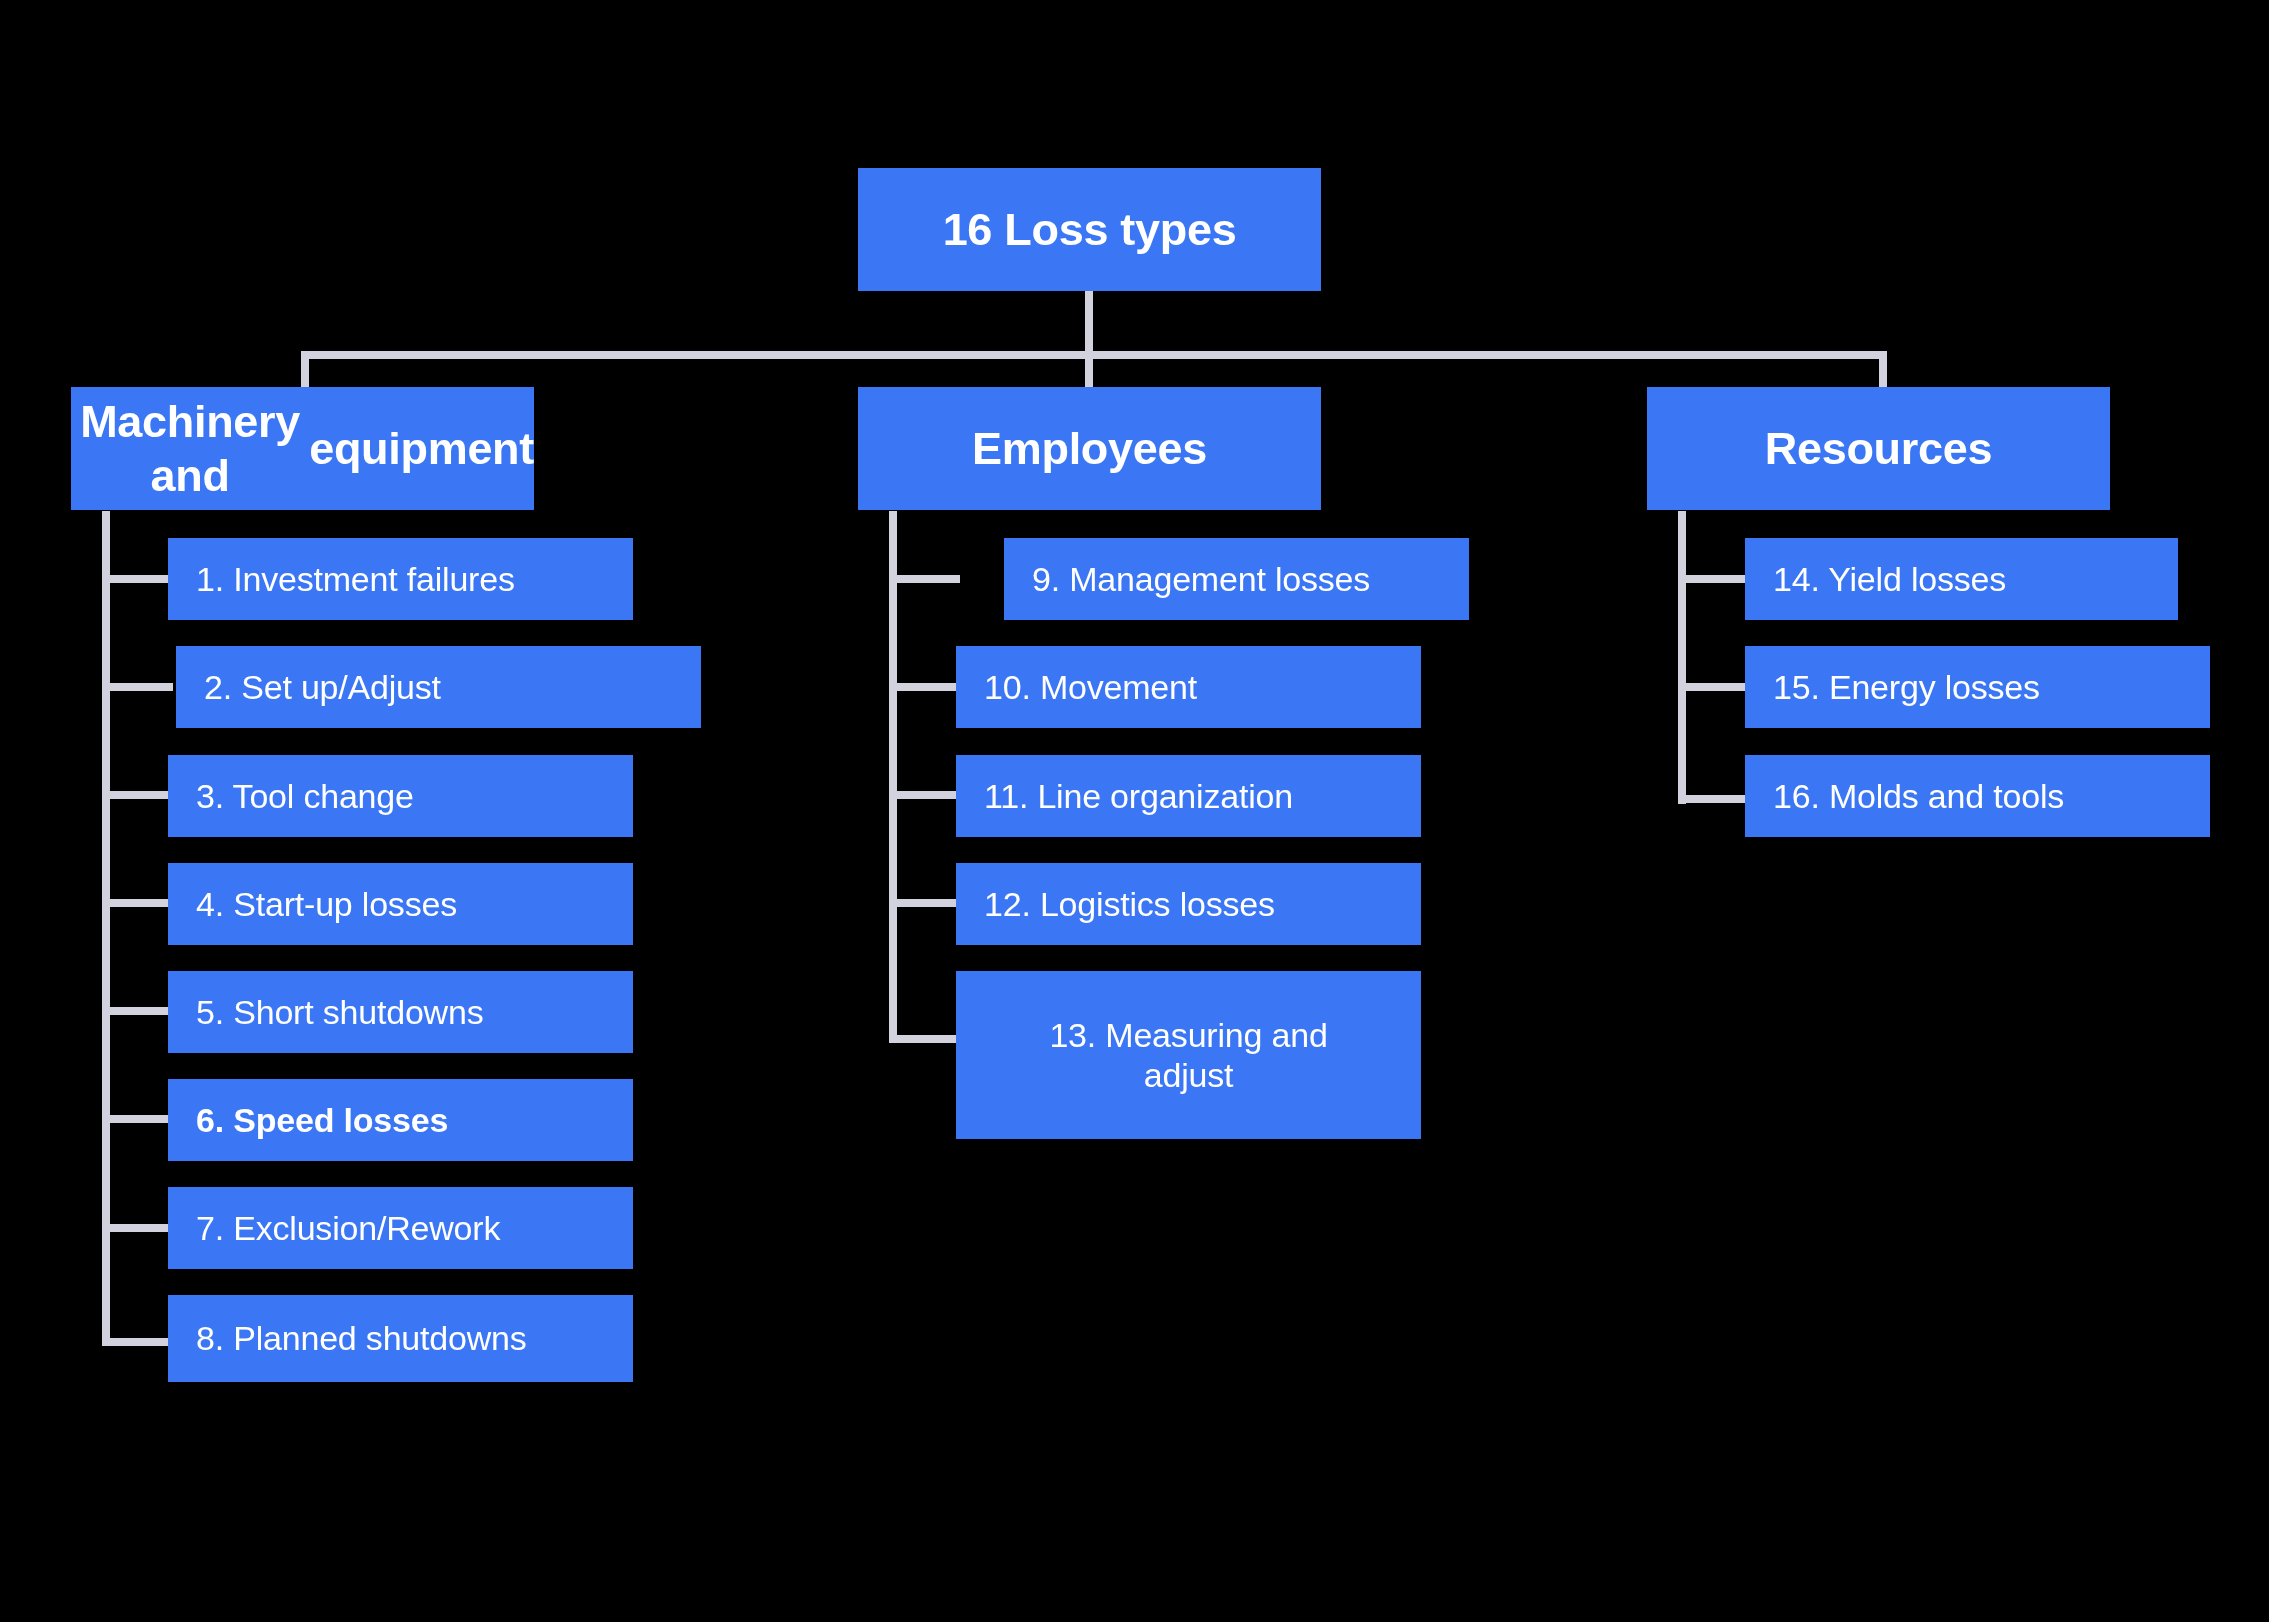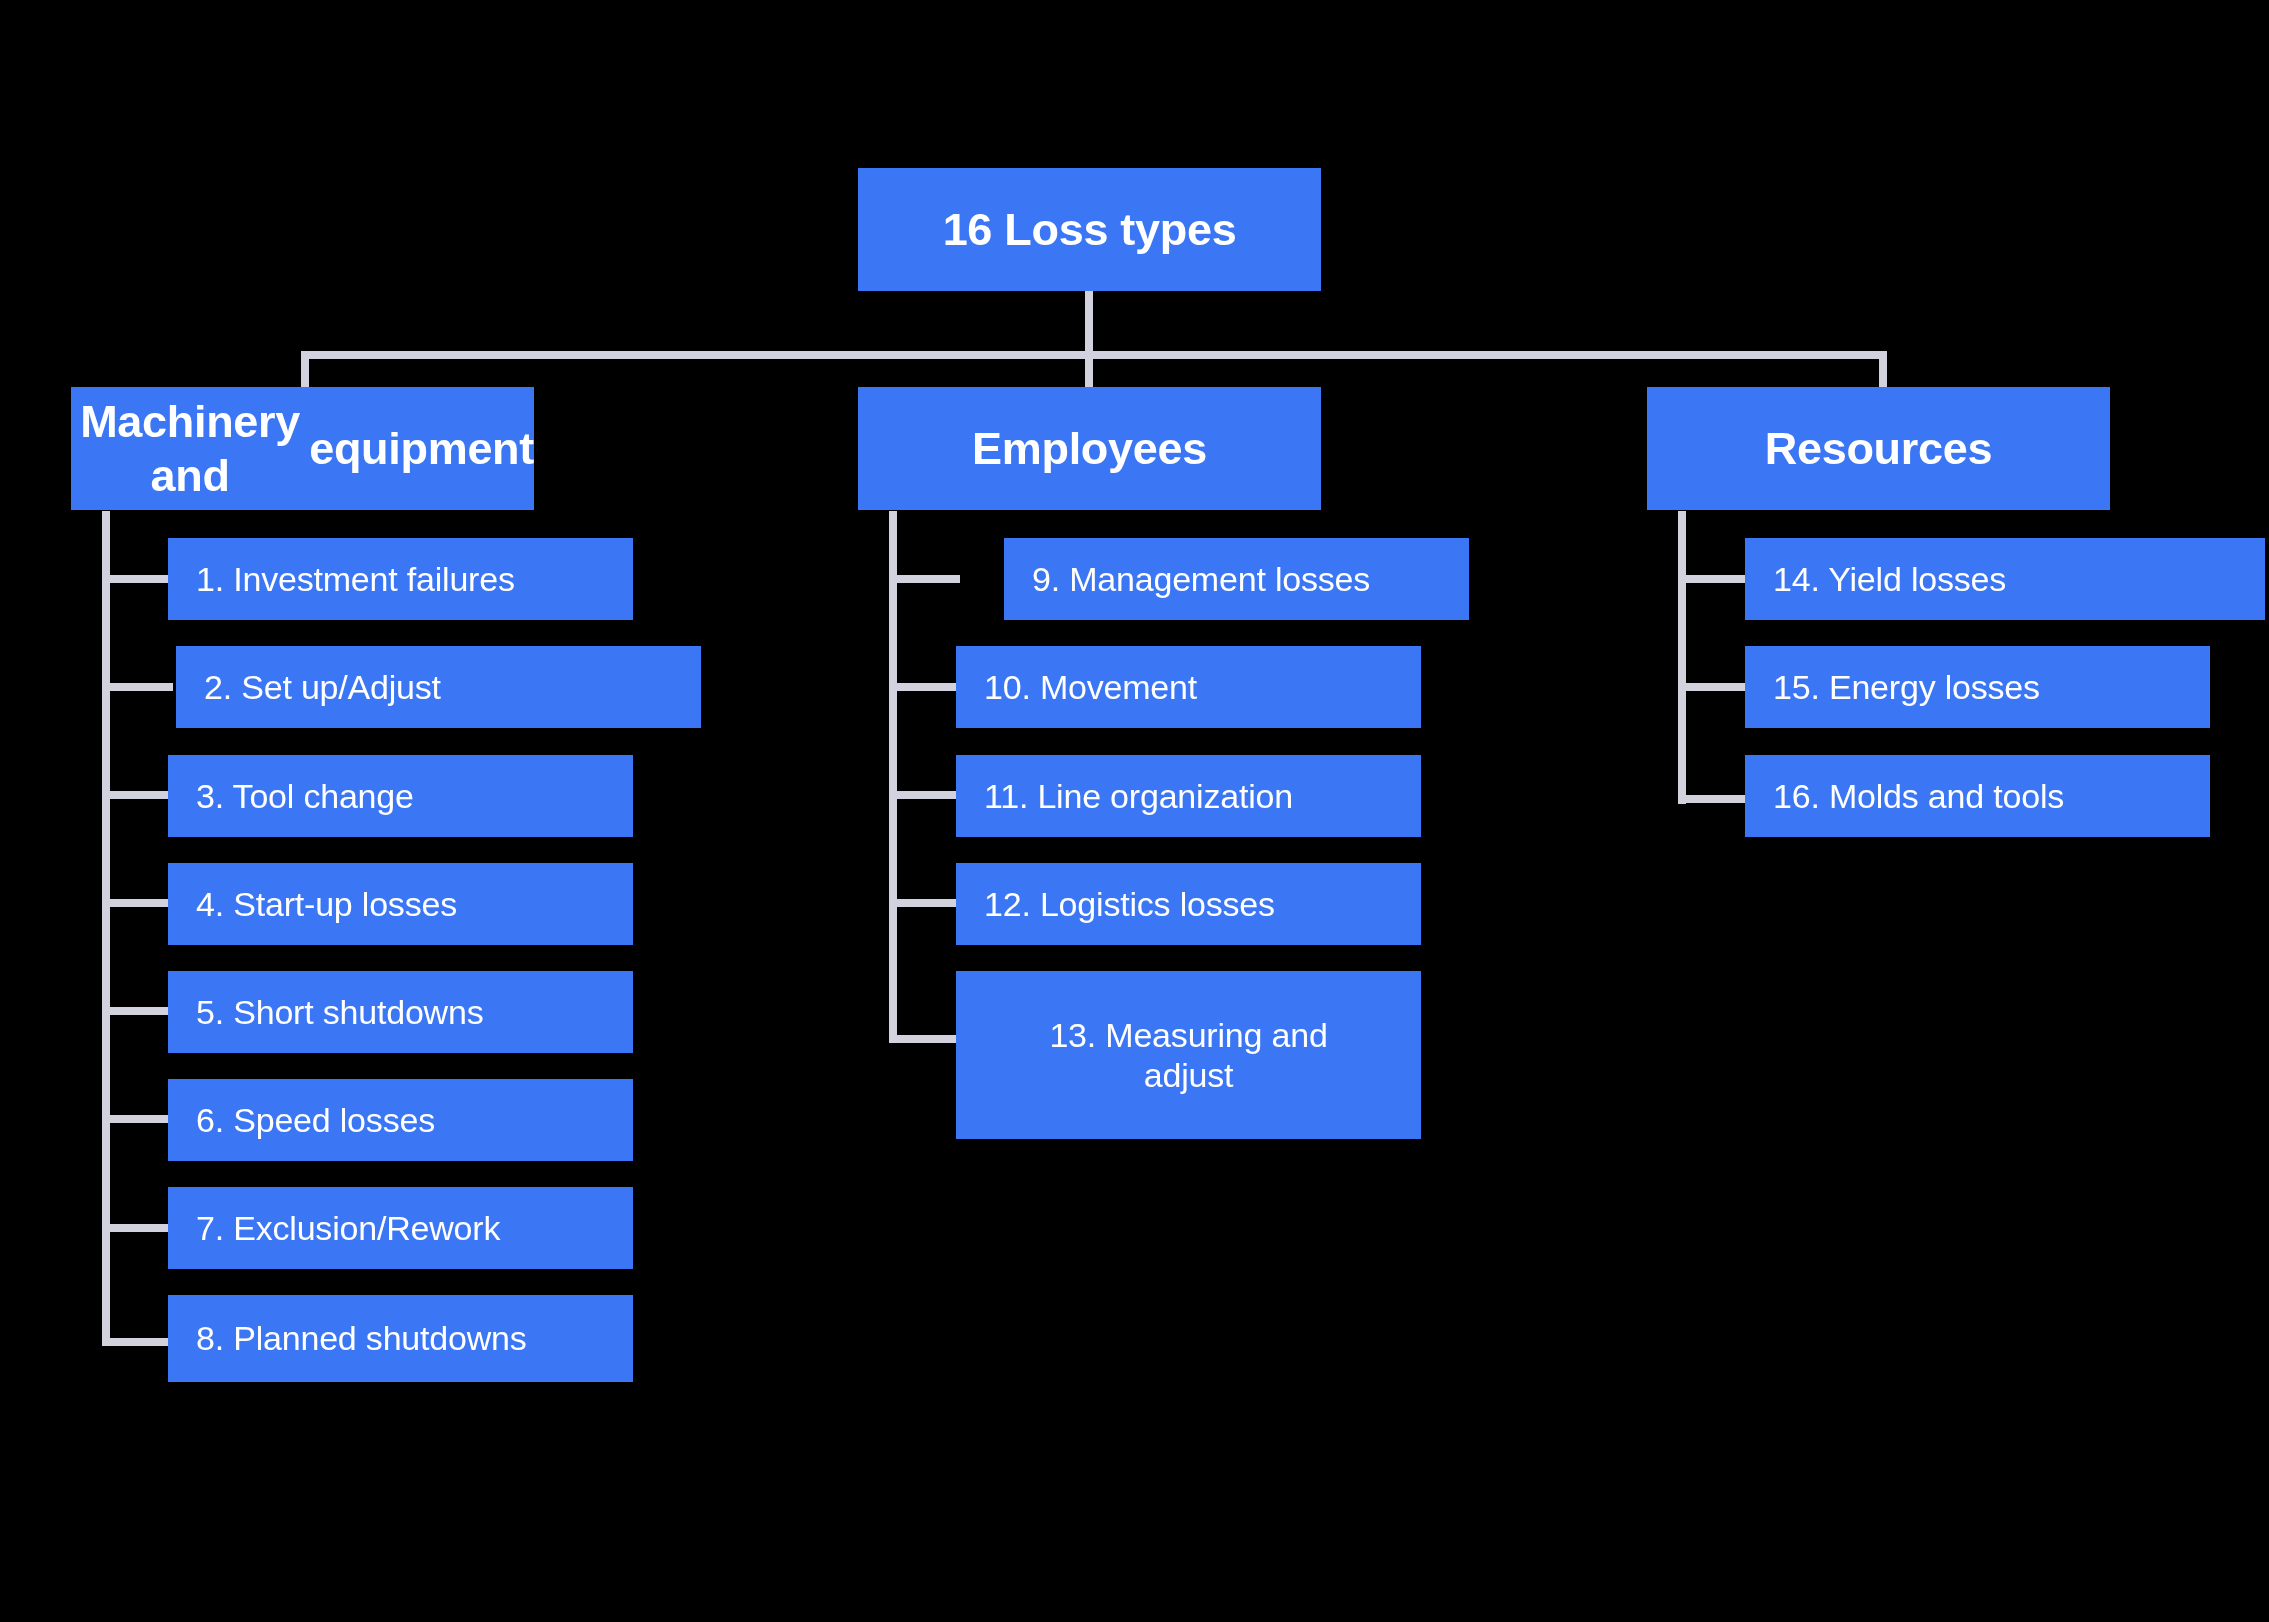--- a/index.html
+++ b/index.html
@@ -100,21 +100,21 @@
   </div>
   <div class="node node-leaf" style="left:168px; top:755px; width:465px; height:82px;">
     <span>3. Tool change</span>
   </div>
   <div class="node node-leaf" style="left:168px; top:863px; width:465px; height:82px;">
     <span>4. Start-up losses</span>
   </div>
   <div class="node node-leaf" style="left:168px; top:971px; width:465px; height:82px;">
     <span>5. Short shutdowns</span>
   </div>
-  <div class="node node-leaf" style="left:168px; top:1079px; width:465px; height:82px;">
+  <div class="node node-leaf" style="left:168px; top:1079px; width:465px; height:82px;font-weight:bold;">
     <span>6. Speed losses</span>
   </div>
   <div class="node node-leaf" style="left:168px; top:1187px; width:465px; height:82px;">
     <span>7. Exclusion/Rework</span>
   </div>
   <div class="node node-leaf" style="left:168px; top:1295px; width:465px; height:87px;">
     <span>8. Planned shutdowns</span>
   </div>
 
   <div class="node node-branch" style="left:858px; top:387px; width:463px; height:123px;">
@@ -147,21 +147,21 @@
 
   <div class="node node-branch" style="left:1647px; top:387px; width:463px; height:123px;">
     <span>Resources</span>
   </div>
 
   <div class="conn conn-v" style="left:1678px; top:511px; width:8px; height:293px;"></div>
   <div class="conn conn-h" style="left:1678px; top:575px; width:71px; height:8px;"></div>
   <div class="conn conn-h" style="left:1678px; top:683px; width:71px; height:8px;"></div>
   <div class="conn conn-h" style="left:1678px; top:795px; width:71px; height:8px;"></div>
 
-  <div class="node node-leaf" style="left:1745px; top:538px; width:520px; height:82px;">
+  <div class="node node-leaf" style="left:1745px; top:538px; width:433px; height:82px;">
     <span>14. Yield losses</span>
   </div>
   <div class="node node-leaf" style="left:1745px; top:646px; width:465px; height:82px;">
     <span>15. Energy losses</span>
   </div>
   <div class="node node-leaf" style="left:1745px; top:755px; width:465px; height:82px;text-align:center;">
     <span>16. Molds and tools</span>
   </div>
 
 </div>

